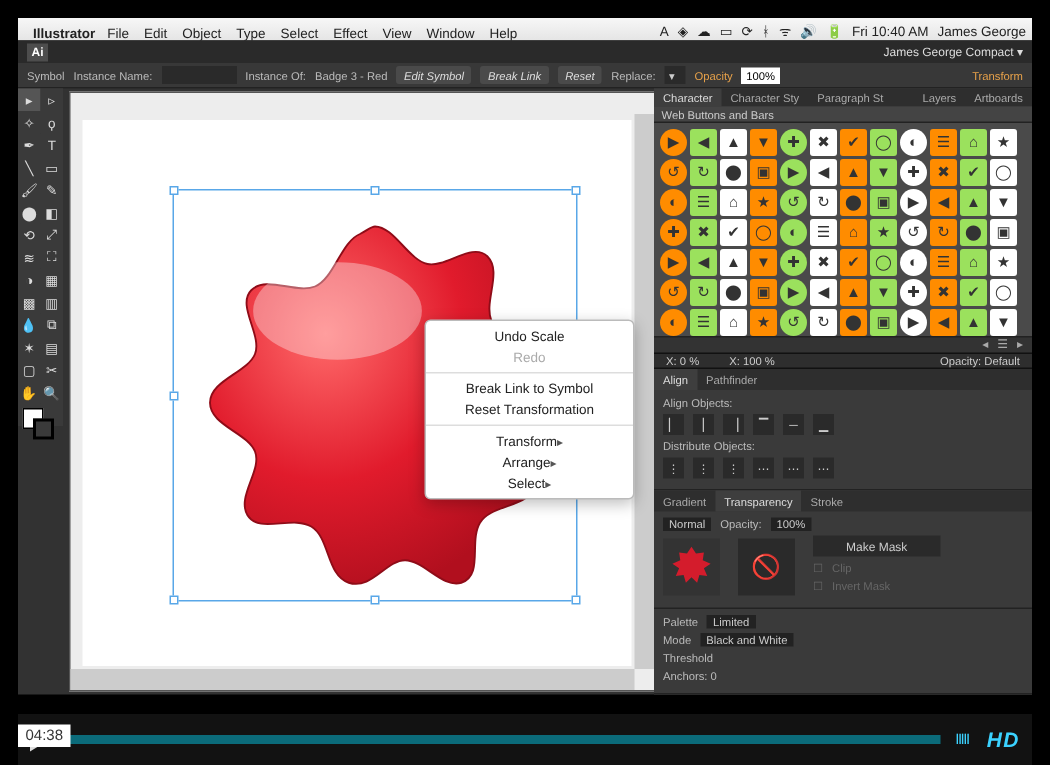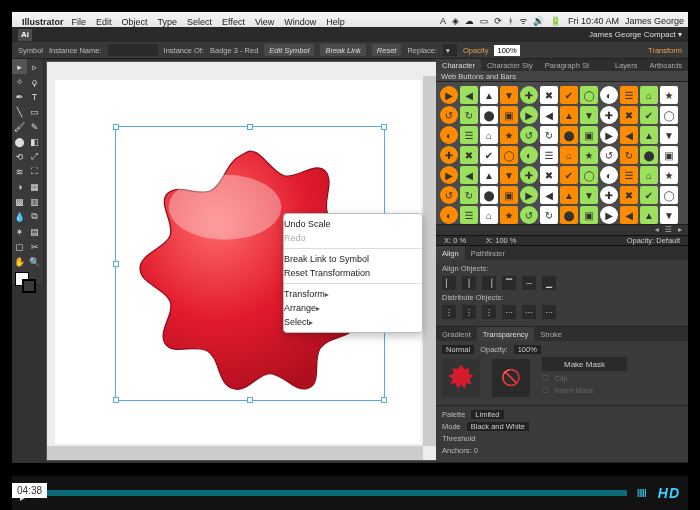--- a/index.html
+++ b/index.html
@@ -50,21 +50,21 @@
   .h-tl{top:-3px;left:-3px}.h-tr{top:-3px;right:-3px}.h-bl{bottom:-3px;left:-3px}.h-br{bottom:-3px;right:-3px}
   .h-tc{top:-3px;left:50%;margin-left:-3px}.h-bc{bottom:-3px;left:50%;margin-left:-3px}
   .h-ml{left:-3px;top:50%;margin-top:-3px}.h-mr{right:-3px;top:50%;margin-top:-3px}
 
   
   .badge-wrap { position:absolute; left:70px; top:56px; width:250px; height:255px; }
   .badge-svg { width:100%; height:100%; }
 
   
   .ctx-menu { position:absolute; left:236px; top:151px; width:140px; background:#fff; border:1px solid #bbb; border-radius:4px; box-shadow:0 3px 10px rgba(0,0,0,.25); font-size:9px; padding:3px 0; z-index:10;}
-  .ctx-menu .mi { padding:2px 0; color:#222; display:flex; justify-content:flex-start; align-items:center;}
+  .ctx-menu .mi { padding:2px 0; color:#222; display:flex; justify-content:center; align-items:center;}
   .ctx-menu .mi.dis { color:#aaa; }
   .ctx-menu .sep { height:1px; background:#ddd; margin:3px 0;}
   .ctx-menu .arrow::after { content:"▸"; font-size:8px; color:#555;}
 
   
   .right-col { position:absolute; right:0; top:32px; width:252px; bottom:0; background:#3a3a3a; display:flex; flex-direction:column; }
 
   .panel-tabs { height:16px; background:#2e2e2e; display:flex; font-size:7.5px; color:#aaa; align-items:center;}
   .panel-tabs .tab { padding:0 6px; height:100%; display:flex; align-items:center; }
   .panel-tabs .tab.active { background:#3e3e3e; color:#ddd;}

